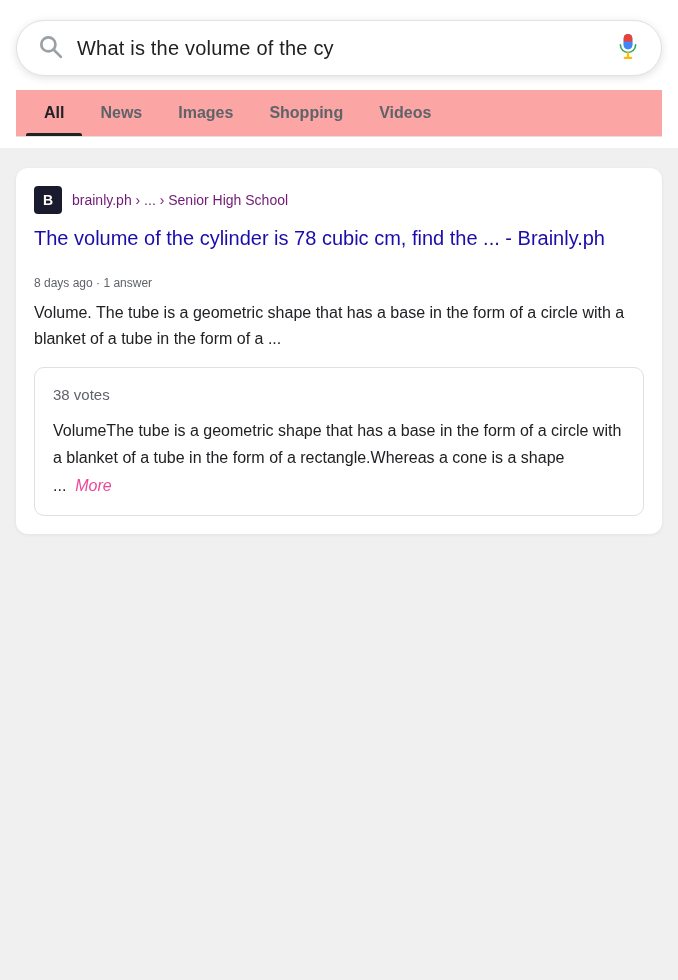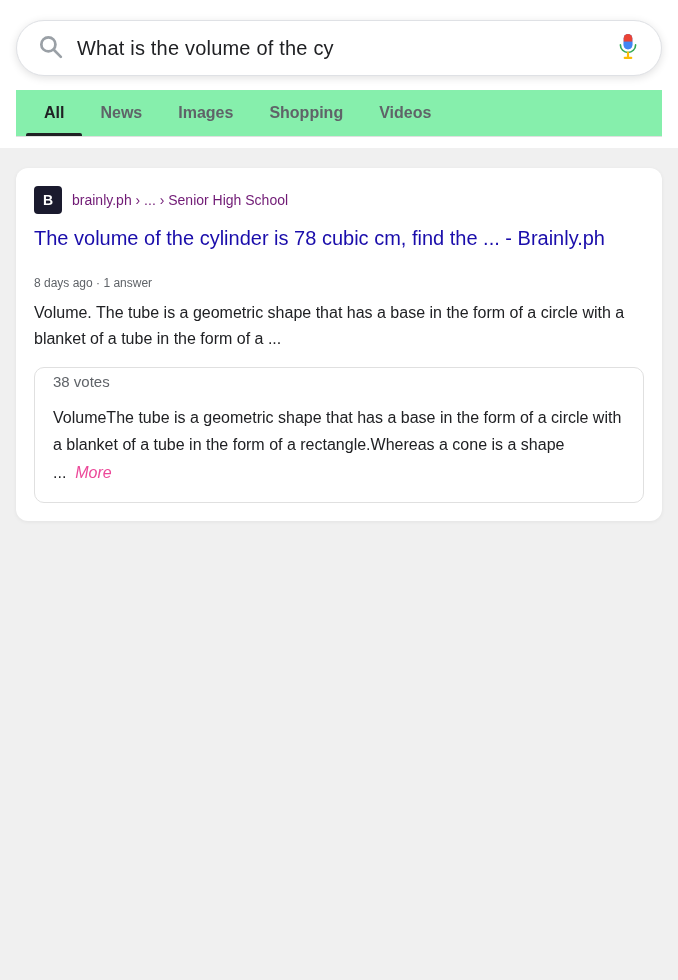--- a/index.html
+++ b/index.html
@@ -53,21 +53,21 @@
       margin-left: 10px;
     }
 
     
     .tabs {
       display: flex;
       align-items: center;
       border-bottom: 1px solid #e0e0e0;
       padding: 0 10px;
       margin-top: 14px;
-      background: #86efac;
+      background: #fca5a5;
     }
 
     .tab {
       padding: 14px 18px;
       font-size: 16px;
       color: #5f6368;
       cursor: pointer;
       position: relative;
       white-space: nowrap;
       font-weight: bold;
@@ -145,21 +145,21 @@
     .result-snippet {
       font-size: 16px;
       color: #202124;
       line-height: 1.6;
       margin-bottom: 16px;
     }
 
     .answer-box {
       border: 1px solid #e0e0e0;
       border-radius: 10px;
-      padding: 5px 18px 16px 18px;
+      padding: 18px 18px 16px 18px;
     }
 
     .answer-votes {
       font-size: 15px;
       color: #5f6368;
       margin-bottom: 14px;
     }
 
     .answer-text {
       font-size: 16px;

